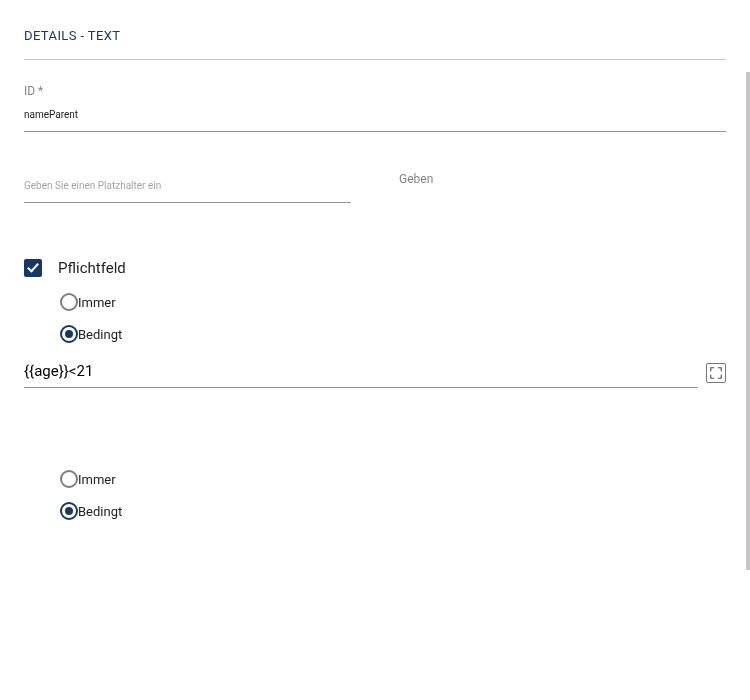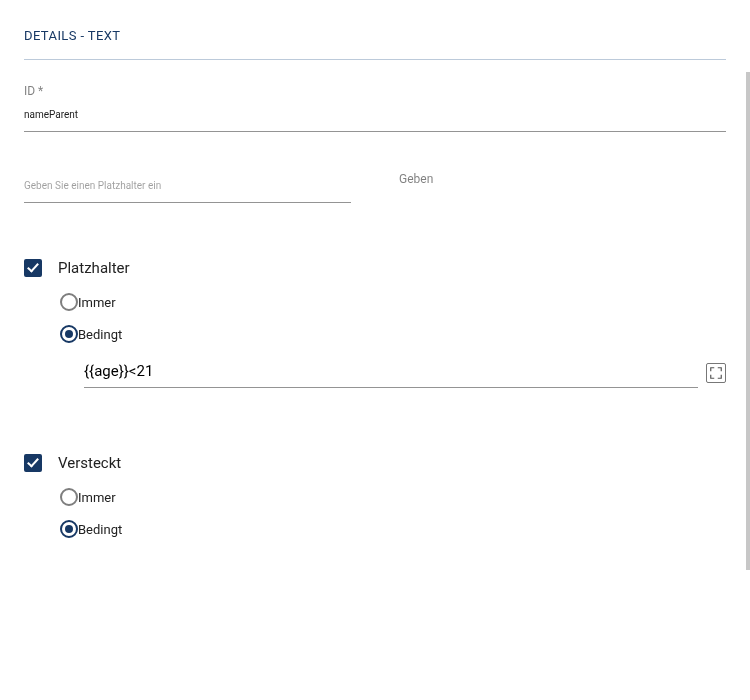--- a/index.html
+++ b/index.html
@@ -138,21 +138,20 @@
       border-radius: 50%;
       background: #173864;
     }
     .radio-label {
       font-size: 13px;
       color: #222;
     }
     .expr-row {
       display: flex;
       align-items: center;
-      margin-left: 60px;
       margin-top: 6px;
       gap: 8px;
     }
     .expr-input {
       flex: 1;
       border: none;
       border-bottom: 1px solid rgba(0,0,0,0.42);
       font-size: 15px;
       line-height: 24px;
       padding: 2px 0 4px 0;
@@ -200,21 +199,21 @@
       </div>
       <div class="field">
         <span class="floating-label">Geben</span>
       </div>
     </div>
 
     <div class="spacer-lg"></div>
 
     <div class="checkbox-row">
       <div class="checkbox checked"></div>
-      <span class="check-label">Platzhalter</span>
+      <span class="check-label">Pflichtfeld</span>
     </div>
     <div class="radio-group">
       <div class="radio-row">
         <div class="radio off"></div>
         <span class="radio-label">Immer</span>
       </div>
       <div class="radio-row">
         <div class="radio on"></div>
         <span class="radio-label">Bedingt</span>
       </div>
@@ -227,24 +226,20 @@
         </svg>
       </div>
     </div>
 
     <div class="spacer-md"></div>
 
 
     <div class="spacer-sm"></div>
     <div style="height:10px;"></div>
 
-    <div class="checkbox-row">
-      <div class="checkbox checked"></div>
-      <span class="check-label">Versteckt</span>
-    </div>
     <div class="radio-group">
       <div class="radio-row">
         <div class="radio off"></div>
         <span class="radio-label">Immer</span>
       </div>
       <div class="radio-row">
         <div class="radio on"></div>
         <span class="radio-label">Bedingt</span>
       </div>
     </div>

